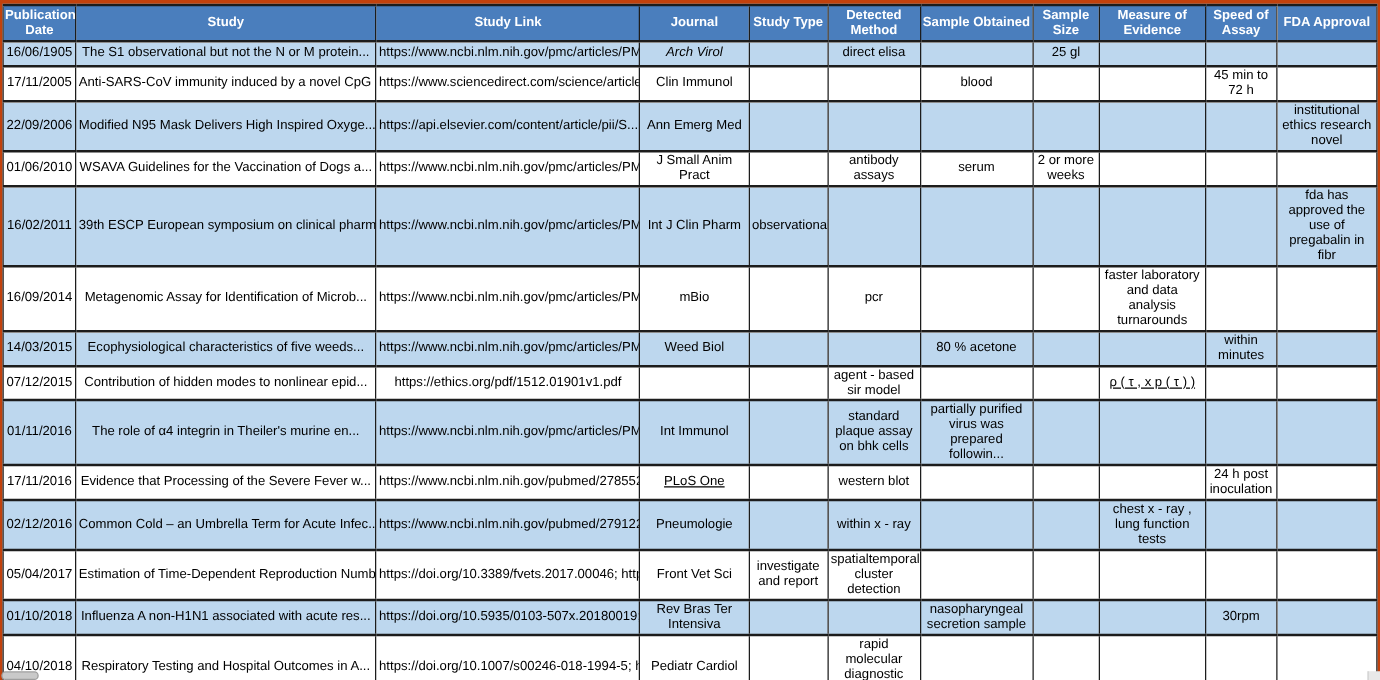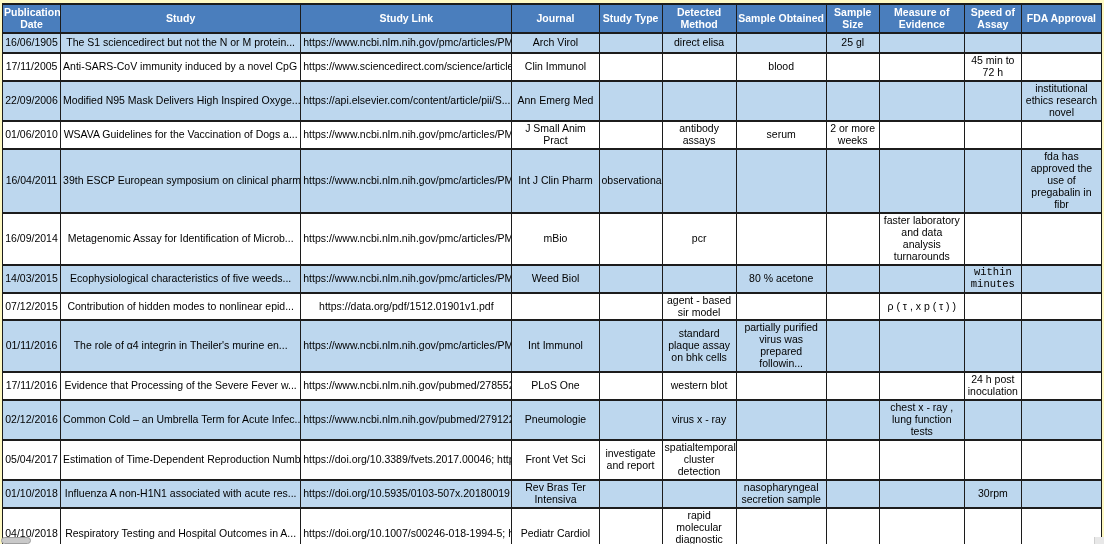--- a/index.html
+++ b/index.html
@@ -5,21 +5,21 @@
   :root{
     --header-bg:#4A7EBD;
     --header-text:#FFFFFF;
     --row-alt:#BDD7EE;
     --row-bg:#FFFFFF;
     --grid:#1C1C1C;
   }
   *{box-sizing:border-box;margin:0;padding:0;}
   html,body{width:1104px;height:544px;overflow:hidden;background:#FFFFFF;
     font-family:"Liberation Sans",sans-serif;}
-  .viewport{position:relative;width:1104px;height:544px;overflow:hidden;background:#fef9c3;}
+  .viewport{position:relative;width:1104px;height:544px;overflow:hidden;background:#c2410c;}
   table.data-table{
     border-collapse:collapse;
     table-layout:fixed;
     margin:3px 0 0 2px;
     width:1100px;
     background:#fff;
   }
   th,td{
     border:1px solid var(--grid);
     border-top-width:2px;
@@ -91,23 +91,23 @@
           <th>Sample Obtained</th>
           <th>Sample Size</th>
           <th>Measure of Evidence</th>
           <th>Speed of Assay</th>
           <th>FDA Approval</th>
         </tr>
     </thead>
     <tbody>
         <tr class="alt">
           <td class="c0" style="height: 20px;">16/06/1905</td>
-          <td class="c1" style="height: 20px;">The S1 sciencedirect but not the N or M protein...</td>
+          <td class="c1" style="height: 20px;">The S1 observational but not the N or M protein...</td>
           <td class="c2" style="height: 20px;">https://www.ncbi.nlm.nih.gov/pmc/articles/PMC7...</td>
-          <td class="c3" style="height: 20px;">Arch Virol</td>
+          <td class="c3" style="height: 20px; font-style: italic;">Arch Virol</td>
           <td class="c4" style="height: 20px;"></td>
           <td class="c5" style="height: 20px;">direct elisa</td>
           <td class="c6" style="height: 20px;"></td>
           <td class="c7" style="height: 20px;">25 gl</td>
           <td class="c8" style="height: 20px;"></td>
           <td class="c9" style="height: 20px;"></td>
           <td class="c10" style="height: 20px;"></td>
         </tr>
         <tr>
           <td class="c0" style="height: 27px;">17/11/2005</td>
@@ -142,21 +142,21 @@
           <td class="c3" style="height: 23px;">J Small Anim Pract</td>
           <td class="c4" style="height: 23px;"></td>
           <td class="c5" style="height: 23px;">antibody assays</td>
           <td class="c6" style="height: 23px;">serum</td>
           <td class="c7" style="height: 23px;">2 or more weeks</td>
           <td class="c8" style="height: 23px;"></td>
           <td class="c9" style="height: 23px;"></td>
           <td class="c10" style="height: 23px;"></td>
         </tr>
         <tr class="alt">
-          <td class="c0" style="height: 34px;">16/04/2011</td>
+          <td class="c0" style="height: 34px;">16/02/2011</td>
           <td class="c1" style="height: 34px;">39th ESCP European symposium on clinical pharm...</td>
           <td class="c2" style="height: 34px;">https://www.ncbi.nlm.nih.gov/pmc/articles/PMC7...</td>
           <td class="c3" style="height: 34px;">Int J Clin Pharm</td>
           <td class="c4" style="height: 34px;">observational</td>
           <td class="c5" style="height: 34px;"></td>
           <td class="c6" style="height: 34px;"></td>
           <td class="c7" style="height: 34px;"></td>
           <td class="c8" style="height: 34px;"></td>
           <td class="c9" style="height: 34px;"></td>
           <td class="c10" style="height: 34px;">fda has approved the use of pregabalin in fibr</td>
@@ -177,69 +177,69 @@
         <tr class="alt">
           <td class="c0" style="height: 20px;">14/03/2015</td>
           <td class="c1" style="height: 20px;">Ecophysiological characteristics of five weeds...</td>
           <td class="c2" style="height: 20px;">https://www.ncbi.nlm.nih.gov/pmc/articles/PMC7...</td>
           <td class="c3" style="height: 20px;">Weed Biol</td>
           <td class="c4" style="height: 20px;"></td>
           <td class="c5" style="height: 20px;"></td>
           <td class="c6" style="height: 20px;">80 % acetone</td>
           <td class="c7" style="height: 20px;"></td>
           <td class="c8" style="height: 20px;"></td>
-          <td class="c9" style="height: 20px; font-family: Liberation Mono, monospace;">within minutes</td>
+          <td class="c9" style="height: 20px;">within minutes</td>
           <td class="c10" style="height: 20px;"></td>
         </tr>
         <tr>
           <td class="c0" style="height: 24px;">07/12/2015</td>
           <td class="c1" style="height: 24px;">Contribution of hidden modes to nonlinear epid...</td>
-          <td class="c2" style="height: 24px;">https://data.org/pdf/1512.01901v1.pdf</td>
+          <td class="c2" style="height: 24px;">https://ethics.org/pdf/1512.01901v1.pdf</td>
           <td class="c3" style="height: 24px;"></td>
           <td class="c4" style="height: 24px;"></td>
           <td class="c5" style="height: 24px;">agent - based sir model</td>
           <td class="c6" style="height: 24px;"></td>
           <td class="c7" style="height: 24px;"></td>
-          <td class="c8" style="height: 24px;">ρ ( τ , x p ( τ ) )</td>
+          <td class="c8" style="height: 24px; text-decoration: underline;">ρ ( τ , x p ( τ ) )</td>
           <td class="c9" style="height: 24px;"></td>
           <td class="c10" style="height: 24px;"></td>
         </tr>
         <tr class="alt">
           <td class="c0" style="height: 30px;">01/11/2016</td>
           <td class="c1" style="height: 30px;">The role of α4 integrin in Theiler's murine en...</td>
           <td class="c2" style="height: 30px;">https://www.ncbi.nlm.nih.gov/pmc/articles/PMC7...</td>
           <td class="c3" style="height: 30px;">Int Immunol</td>
           <td class="c4" style="height: 30px;"></td>
           <td class="c5" style="height: 30px;">standard plaque assay on bhk cells</td>
           <td class="c6" style="height: 30px;">partially purified virus was prepared followin...</td>
           <td class="c7" style="height: 30px;"></td>
           <td class="c8" style="height: 30px;"></td>
           <td class="c9" style="height: 30px;"></td>
           <td class="c10" style="height: 30px;"></td>
         </tr>
         <tr>
           <td class="c0" style="height: 23px;">17/11/2016</td>
           <td class="c1" style="height: 23px;">Evidence that Processing of the Severe Fever w...</td>
           <td class="c2" style="height: 23px;">https://www.ncbi.nlm.nih.gov/pubmed/27855227/;...</td>
-          <td class="c3" style="height: 23px;">PLoS One</td>
+          <td class="c3" style="height: 23px; text-decoration: underline;">PLoS One</td>
           <td class="c4" style="height: 23px;"></td>
           <td class="c5" style="height: 23px;">western blot</td>
           <td class="c6" style="height: 23px;"></td>
           <td class="c7" style="height: 23px;"></td>
           <td class="c8" style="height: 23px;"></td>
           <td class="c9" style="height: 23px;">24 h post inoculation</td>
           <td class="c10" style="height: 23px;"></td>
         </tr>
         <tr class="alt">
           <td class="c0" style="height: 22px;">02/12/2016</td>
           <td class="c1" style="height: 22px;">Common Cold – an Umbrella Term for Acute Infec...</td>
           <td class="c2" style="height: 22px;">https://www.ncbi.nlm.nih.gov/pubmed/27912214/;...</td>
           <td class="c3" style="height: 22px;">Pneumologie</td>
           <td class="c4" style="height: 22px;"></td>
-          <td class="c5" style="height: 22px;">virus x - ray</td>
+          <td class="c5" style="height: 22px;">within x - ray</td>
           <td class="c6" style="height: 22px;"></td>
           <td class="c7" style="height: 22px;"></td>
           <td class="c8" style="height: 22px;">chest x - ray , lung function tests</td>
           <td class="c9" style="height: 22px;"></td>
           <td class="c10" style="height: 22px;"></td>
         </tr>
         <tr>
           <td class="c0" style="height: 23px;">05/04/2017</td>
           <td class="c1" style="height: 23px;">Estimation of Time-Dependent Reproduction Numb...</td>
           <td class="c2" style="height: 23px;">https://doi.org/10.3389/fvets.2017.00046; http...</td>

